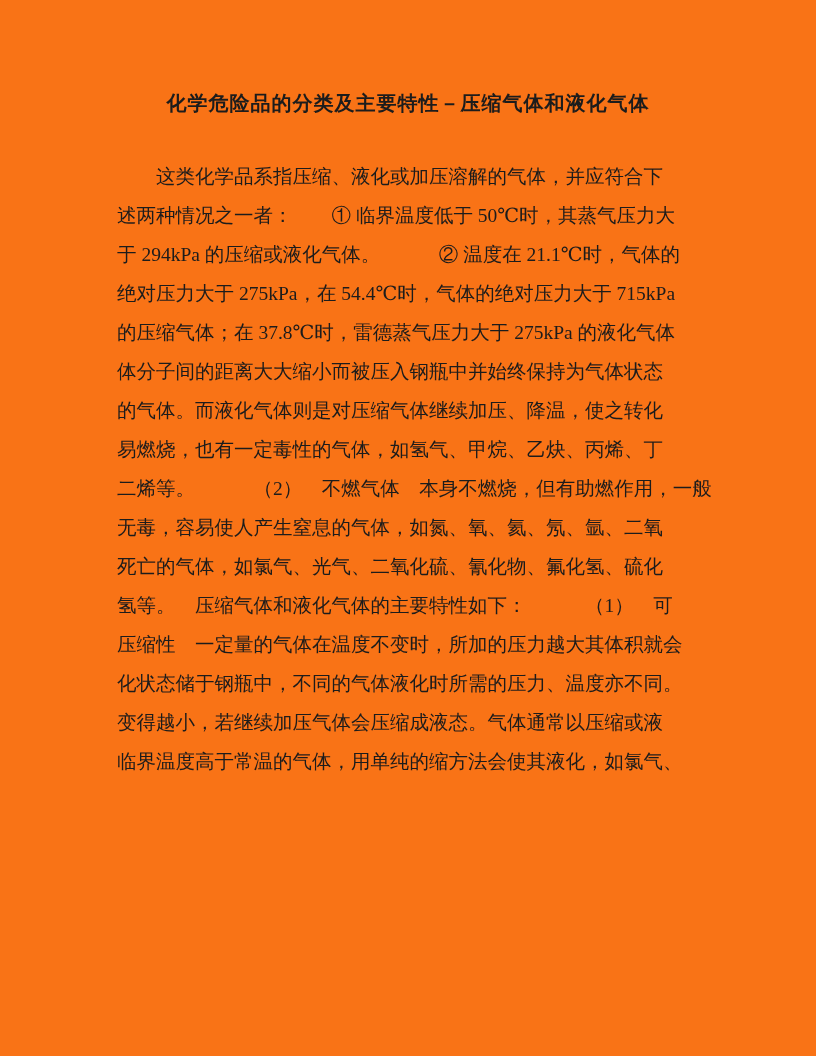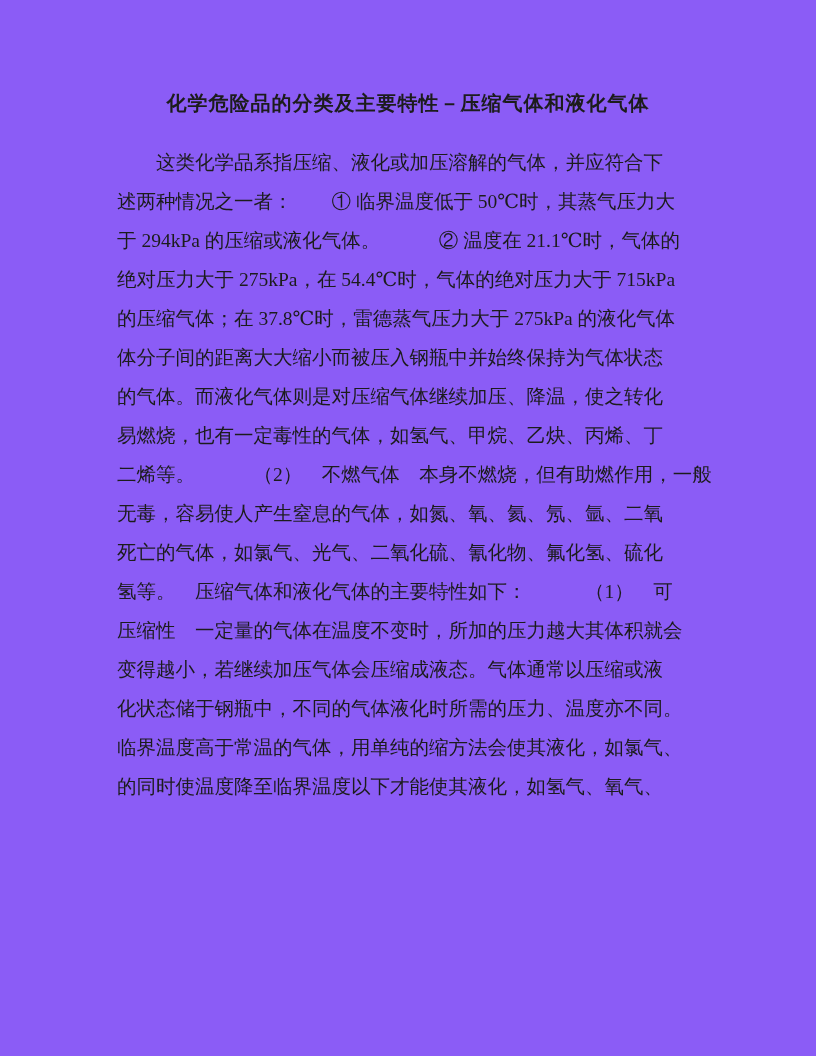--- a/index.html
+++ b/index.html
@@ -4,41 +4,41 @@
 <style>
   html, body {
     margin: 0;
     padding: 0;
     background: #ffffff;
   }
   .page {
     position: relative;
     width: 816px;
     height: 1056px;
-    background: #8b5cf6;
+    background: #f97316;
     overflow: hidden;
     font-family: "Liberation Serif", "DejaVu Serif", serif;
     color: #1c1c1c;
   }
   .doc-title {
     position: absolute;
     left: 0;
     top: 84px;
     width: 816px;
     text-align: center;
     font-size: 20px;
     line-height: 38px;
     font-weight: bold;
     letter-spacing: 1px;
     white-space: pre;
   }
   .doc-body {
     position: absolute;
     left: 117px;
-    top: 143px;
+    top: 157px;
     width: 600px;
   }
   .doc-line {
     height: 39px;
     line-height: 39px;
     font-size: 19.5px;
     white-space: pre;
   }
 </style>
 </head>
@@ -54,18 +54,17 @@
     <div class="doc-line">绝对压力大于 275kPa，在 54.4℃时，气体的绝对压力大于 715kPa</div>
     <div class="doc-line">的压缩气体；在 37.8℃时，雷德蒸气压力大于 275kPa 的液化气体</div>
     <div class="doc-line">体分子间的距离大大缩小而被压入钢瓶中并始终保持为气体状态</div>
     <div class="doc-line">的气体。而液化气体则是对压缩气体继续加压、降温，使之转化</div>
     <div class="doc-line">易燃烧，也有一定毒性的气体，如氢气、甲烷、乙炔、丙烯、丁</div>
     <div class="doc-line">二烯等。　　　（2）　不燃气体　本身不燃烧，但有助燃作用，一般</div>
     <div class="doc-line">无毒，容易使人产生窒息的气体，如氮、氧、氦、氖、氩、二氧</div>
     <div class="doc-line">死亡的气体，如氯气、光气、二氧化硫、氰化物、氟化氢、硫化</div>
     <div class="doc-line">氢等。　压缩气体和液化气体的主要特性如下：　　　（1）　可</div>
     <div class="doc-line">压缩性　一定量的气体在温度不变时，所加的压力越大其体积就会</div>
+    <div class="doc-line">化状态储于钢瓶中，不同的气体液化时所需的压力、温度亦不同。</div>
     <div class="doc-line">变得越小，若继续加压气体会压缩成液态。气体通常以压缩或液</div>
-    <div class="doc-line">化状态储于钢瓶中，不同的气体液化时所需的压力、温度亦不同。</div>
     <div class="doc-line">临界温度高于常温的气体，用单纯的缩方法会使其液化，如氯气、</div>
-    <div class="doc-line">的同时使温度降至临界温度以下才能使其液化，如氢气、氧气、</div>
   </div>
 </div>
 
 </body></html>

